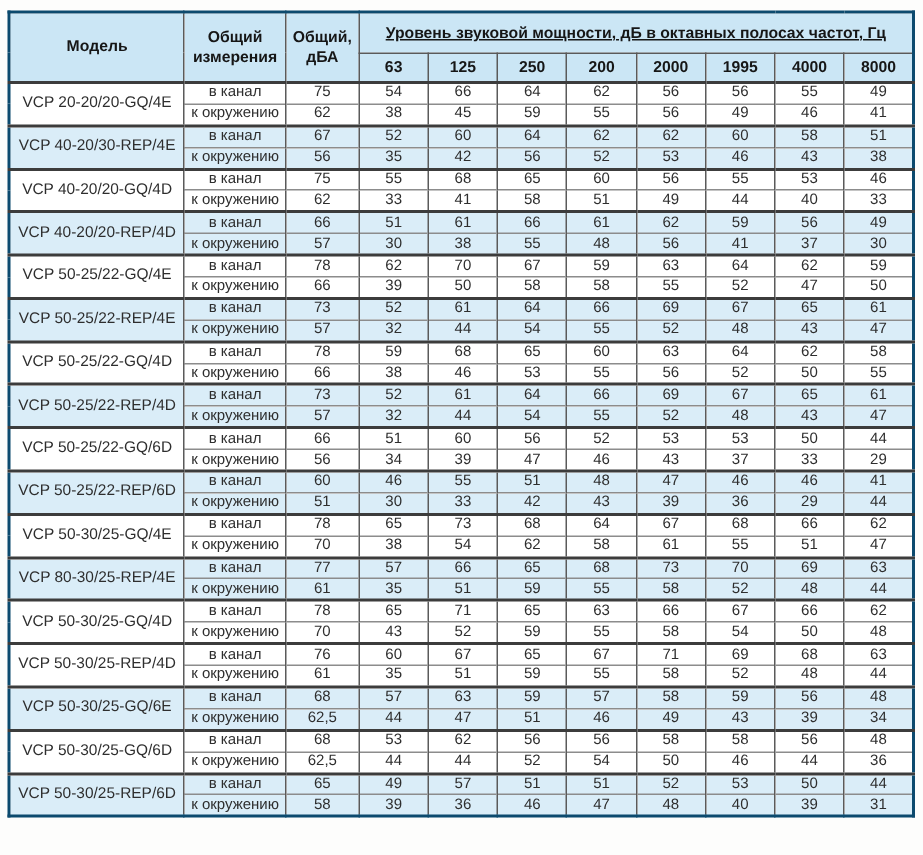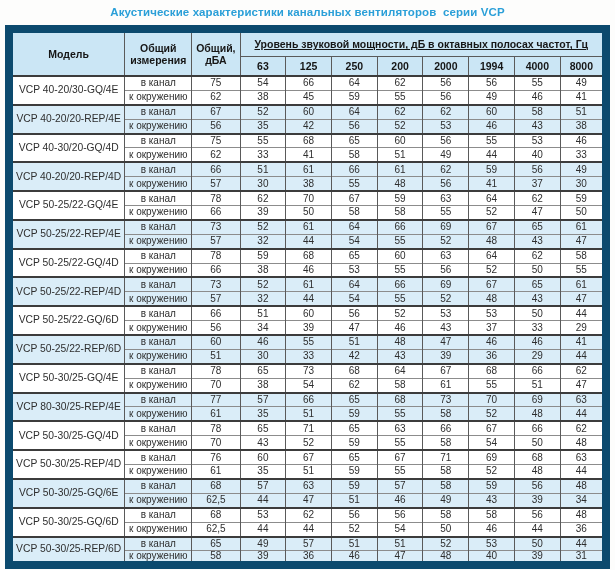--- a/index.html
+++ b/index.html
@@ -17,21 +17,21 @@
     color: #2a9fd8;
     padding-top: 6px;
     letter-spacing: 0.1px;
     white-space: pre;
   }
   table.acoustic {
     width: 605px;
     margin: 7px auto 0 5px;
     border-collapse: collapse;
     table-layout: fixed;
-    border: 8px solid #0c4a6e;
+    border: 2px solid #0c4a6e;
   }
   th, td {
     border-left: 1px solid #5a5a5a;
     border-right: 1px solid #5a5a5a;
     text-align: center;
     vertical-align: middle;
     overflow: hidden;
   }
   thead th {
     background: #cbe6f5;
@@ -57,21 +57,20 @@
   }
   tbody td.model-cell { font-size: 10.3px; }
   tbody tr.shaded td { background: #daedf8; }
   tbody tr.group-start td { border-top: 2px solid #3c3c3c; }
   tbody tr.group-second td { border-top: 1px solid #8c8c8c; }
 </style>
 </head>
 <body>
 
 <div class="page">
-  <div class="title">Акустические характеристики канальных вентиляторов  серии VCP</div>
 
   <table class="acoustic">
     <colgroup>
       <col class="c-model">
         <col class="c-zone">
         <col class="c-total">
       <col class="c-freq">
         <col class="c-freq">
         <col class="c-freq">
         <col class="c-freq">
@@ -86,28 +85,28 @@
         <th rowspan="2">Общий измерения</th>
         <th rowspan="2">Общий, дБА</th>
         <th colspan="8" class="span-cell">Уровень звуковой мощности, дБ в октавных полосах частот, Гц</th>
       </tr>
       <tr class="h2">
         <th>63</th>
         <th>125</th>
         <th>250</th>
         <th>200</th>
         <th>2000</th>
-        <th>1994</th>
+        <th>1995</th>
         <th>4000</th>
         <th>8000</th>
       </tr>
     </thead>
     <tbody>
         <tr class="group-start">
-          <td rowspan="2" class="model-cell">VCP 40-20/30-GQ/4E</td>
+          <td rowspan="2" class="model-cell">VCP 20-20/20-GQ/4E</td>
           <td>в канал</td>
           <td>75</td>
           <td>54</td>
           <td>66</td>
           <td>64</td>
           <td>62</td>
           <td>56</td>
           <td>56</td>
           <td>55</td>
           <td>49</td>
@@ -118,21 +117,21 @@
           <td>38</td>
           <td>45</td>
           <td>59</td>
           <td>55</td>
           <td>56</td>
           <td>49</td>
           <td>46</td>
           <td>41</td>
         </tr>
         <tr class="shaded group-start">
-          <td rowspan="2" class="model-cell">VCP 40-20/20-REP/4E</td>
+          <td rowspan="2" class="model-cell">VCP 40-20/30-REP/4E</td>
           <td>в канал</td>
           <td>67</td>
           <td>52</td>
           <td>60</td>
           <td>64</td>
           <td>62</td>
           <td>62</td>
           <td>60</td>
           <td>58</td>
           <td>51</td>
@@ -143,21 +142,21 @@
           <td>35</td>
           <td>42</td>
           <td>56</td>
           <td>52</td>
           <td>53</td>
           <td>46</td>
           <td>43</td>
           <td>38</td>
         </tr>
         <tr class="group-start">
-          <td rowspan="2" class="model-cell">VCP 40-30/20-GQ/4D</td>
+          <td rowspan="2" class="model-cell">VCP 40-20/20-GQ/4D</td>
           <td>в канал</td>
           <td>75</td>
           <td>55</td>
           <td>68</td>
           <td>65</td>
           <td>60</td>
           <td>56</td>
           <td>55</td>
           <td>53</td>
           <td>46</td>

